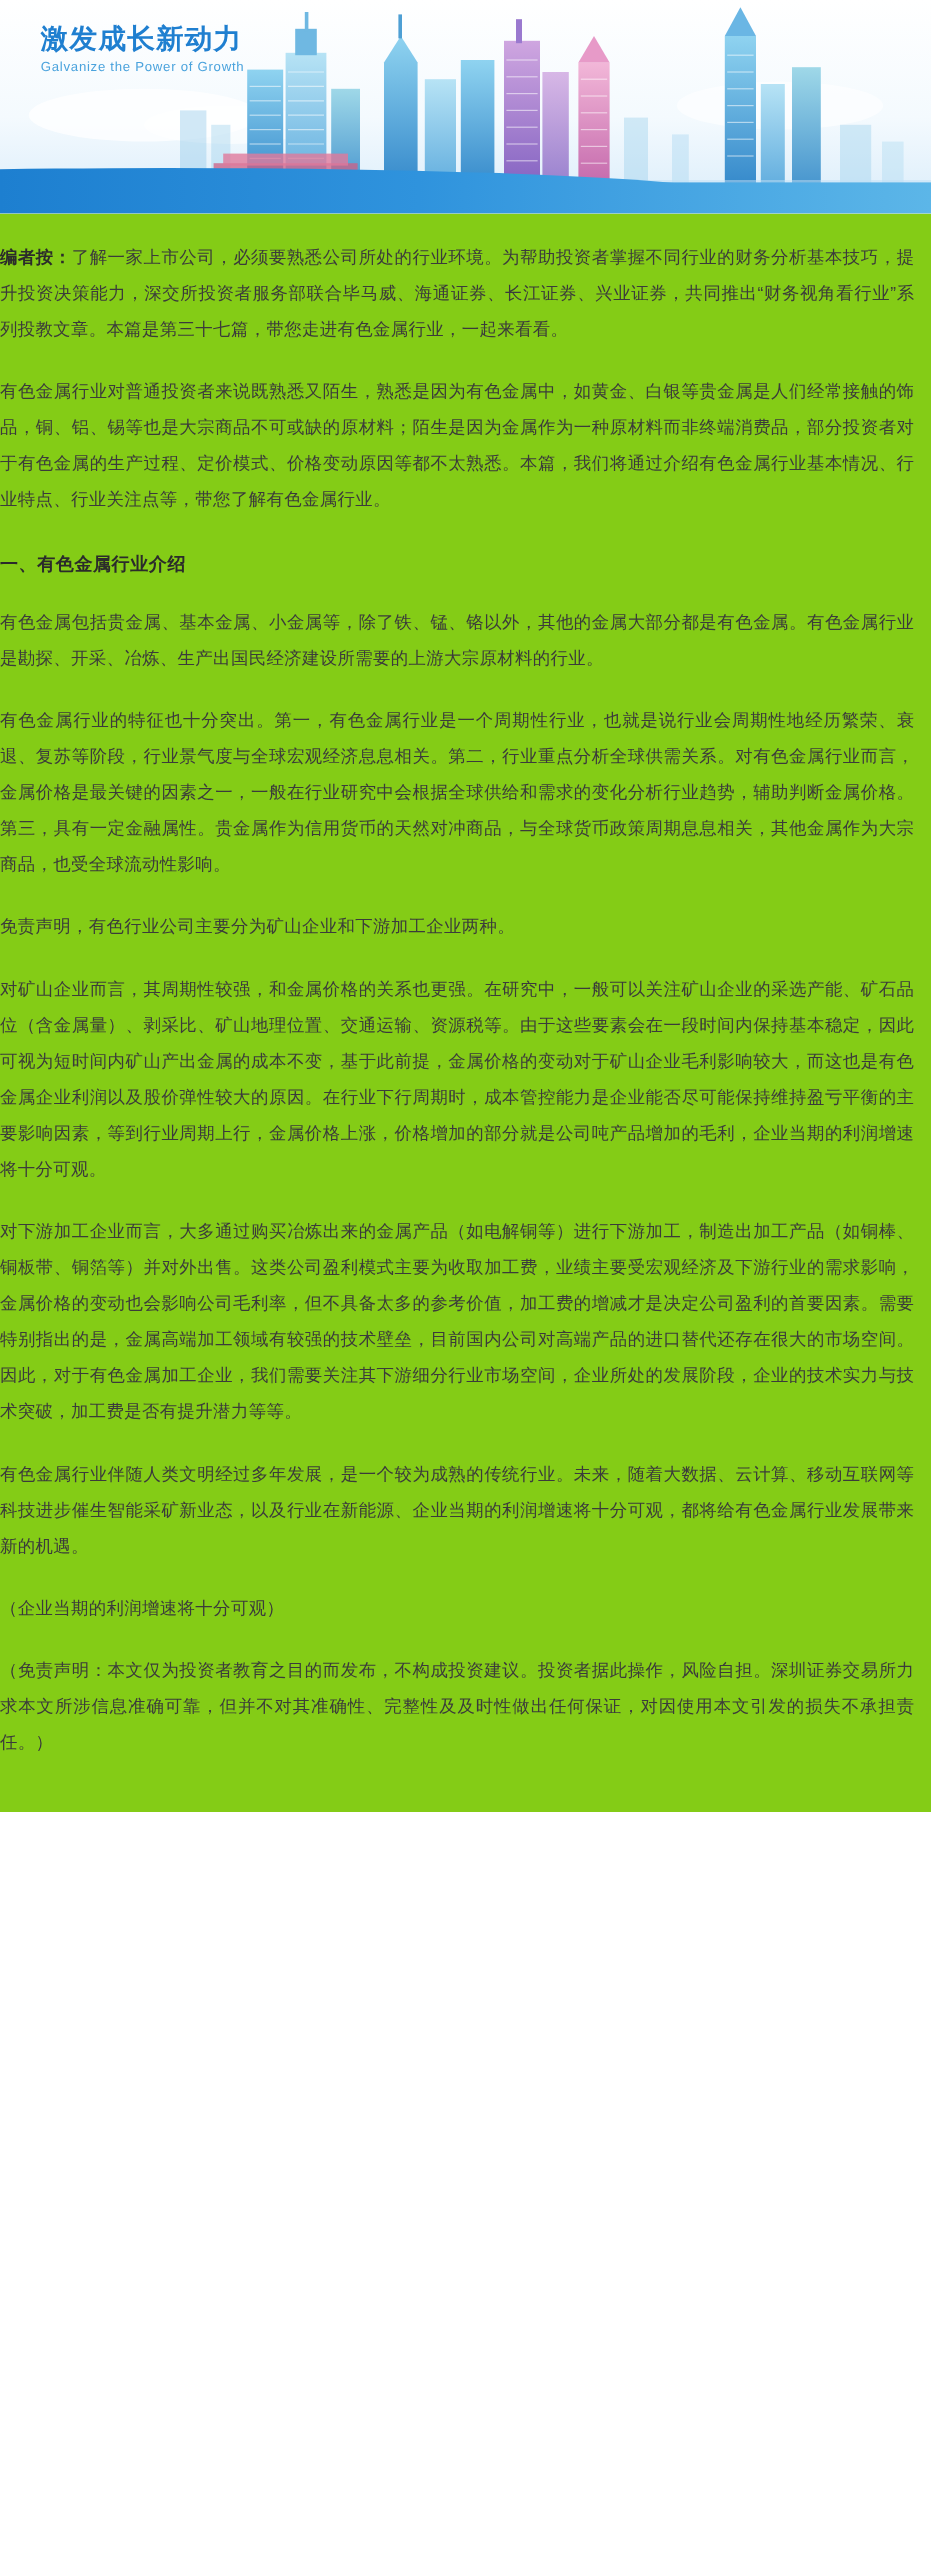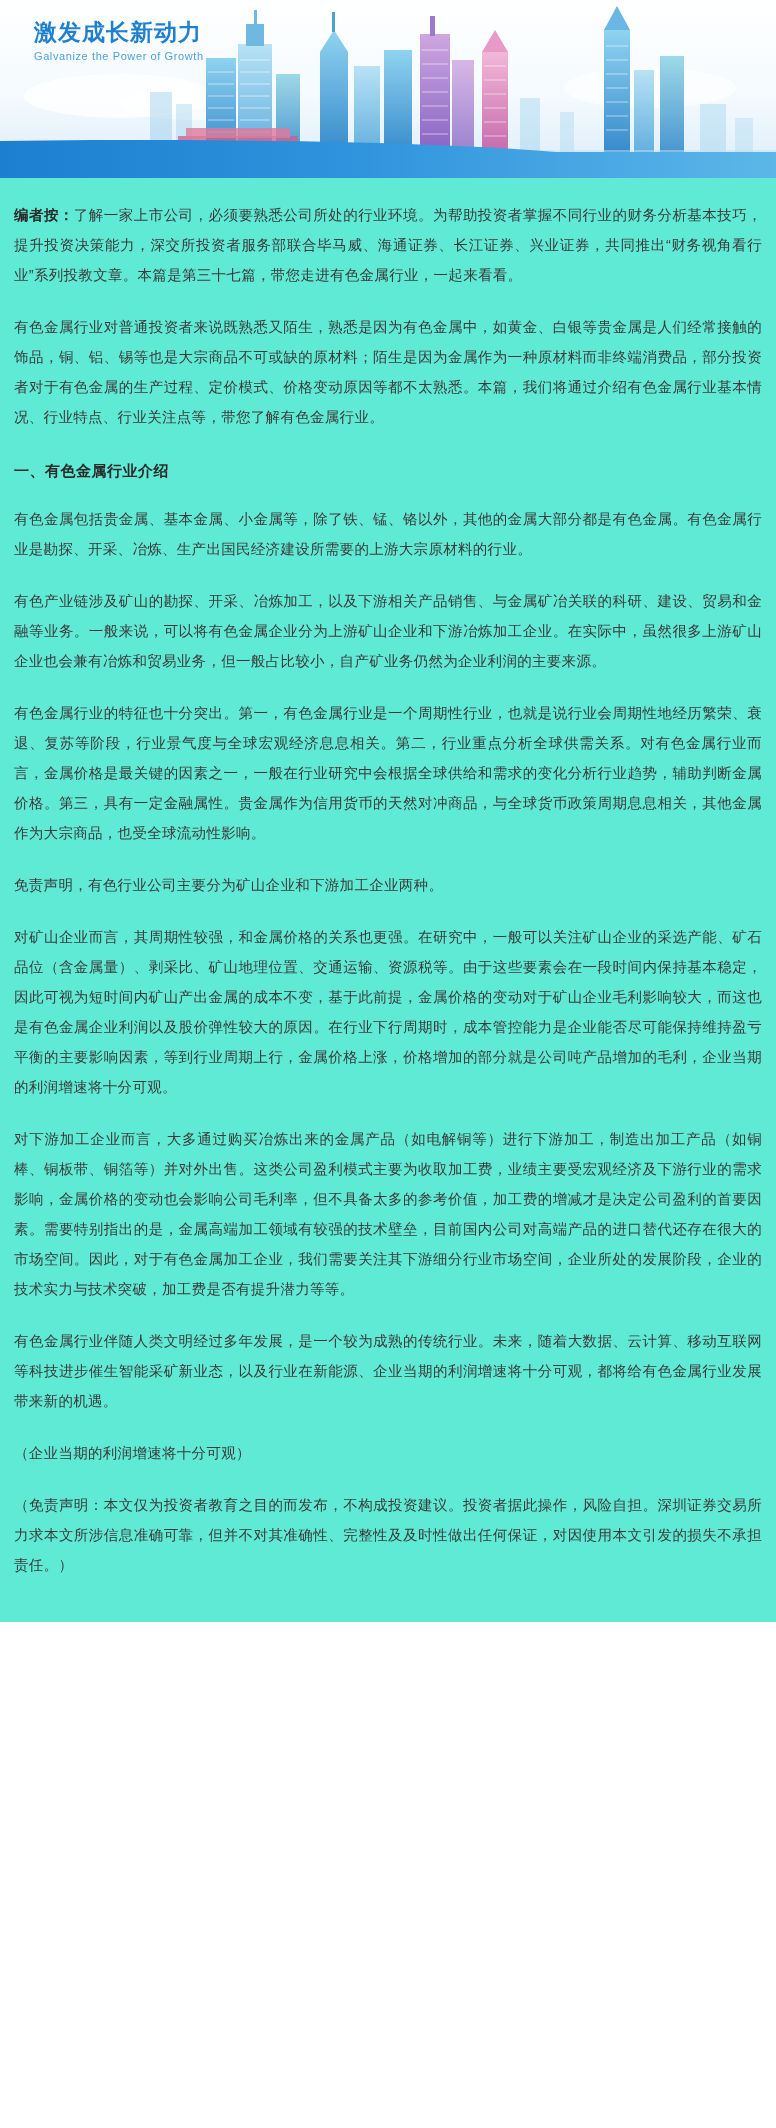--- a/index.html
+++ b/index.html
@@ -7,21 +7,21 @@
     padding: 0;
   }
   body {
     width: 776px;
     background: #ffffff;
     font-family: "Liberation Sans", sans-serif;
   }
   .page {
     width: 776px;
     position: relative;
-    background: #5eead4;
+    background: #84cc16;
   }
 
   
   .banner {
     position: relative;
     width: 776px;
     height: 178px;
     overflow: hidden;
     background: linear-gradient(180deg, #ffffff 0%, #fbfdff 40%, #eef6fd 70%, #dcedfa 100%);
   }
@@ -66,21 +66,21 @@
     position: absolute;
     left: 0; top: -12px;
     width: 100%;
     height: 24px;
     background: linear-gradient(90deg, #1d7fd0 0%, #2f93dd 45%, #5cb6e8 100%);
     clip-path: ellipse(62% 100% at 18% 100%);
   }
 
   
   .content {
-    padding: 22px 14px 30px 14px;
+    padding: 22px 14px 30px 0;
     box-sizing: border-box;
     width: 776px;
   }
   p.para {
     margin: 0 0 22px 0;
     font-size: 14.5px;
     line-height: 30px;
     color: #3b3b3b;
     text-align: justify;
     letter-spacing: 0.3px;
@@ -245,21 +245,20 @@
   </div>
 
   <div class="content">
 
     <p class="para"><span class="lead-label">编者按：</span><span>了解一家上市公司，必须要熟悉公司所处的行业环境。为帮助投资者掌握不同行业的财务分析基本技巧，提升投资决策能力，深交所投资者服务部联合毕马威、海通证券、长江证券、兴业证券，共同推出“财务视角看行业”系列投教文章。本篇是第三十七篇，带您走进有色金属行业，一起来看看。</span></p>
 
     <p class="para">有色金属行业对普通投资者来说既熟悉又陌生，熟悉是因为有色金属中，如黄金、白银等贵金属是人们经常接触的饰品，铜、铝、锡等也是大宗商品不可或缺的原材料；陌生是因为金属作为一种原材料而非终端消费品，部分投资者对于有色金属的生产过程、定价模式、价格变动原因等都不太熟悉。本篇，我们将通过介绍有色金属行业基本情况、行业特点、行业关注点等，带您了解有色金属行业。</p>
 
     <h2 class="section">一、有色金属行业介绍</h2>
     <p class="para">有色金属包括贵金属、基本金属、小金属等，除了铁、锰、铬以外，其他的金属大部分都是有色金属。有色金属行业是勘探、开采、冶炼、生产出国民经济建设所需要的上游大宗原材料的行业。</p>
-    <p class="para">有色产业链涉及矿山的勘探、开采、冶炼加工，以及下游相关产品销售、与金属矿冶关联的科研、建设、贸易和金融等业务。一般来说，可以将有色金属企业分为上游矿山企业和下游冶炼加工企业。在实际中，虽然很多上游矿山企业也会兼有冶炼和贸易业务，但一般占比较小，自产矿业务仍然为企业利润的主要来源。</p>
     <p class="para">有色金属行业的特征也十分突出。第一，有色金属行业是一个周期性行业，也就是说行业会周期性地经历繁荣、衰退、复苏等阶段，行业景气度与全球宏观经济息息相关。第二，行业重点分析全球供需关系。对有色金属行业而言，金属价格是最关键的因素之一，一般在行业研究中会根据全球供给和需求的变化分析行业趋势，辅助判断金属价格。第三，具有一定金融属性。贵金属作为信用货币的天然对冲商品，与全球货币政策周期息息相关，其他金属作为大宗商品，也受全球流动性影响。</p>
 
     <p class="para">免责声明，有色行业公司主要分为矿山企业和下游加工企业两种。</p>
     <p class="para">对矿山企业而言，其周期性较强，和金属价格的关系也更强。在研究中，一般可以关注矿山企业的采选产能、矿石品位（含金属量）、剥采比、矿山地理位置、交通运输、资源税等。由于这些要素会在一段时间内保持基本稳定，因此可视为短时间内矿山产出金属的成本不变，基于此前提，金属价格的变动对于矿山企业毛利影响较大，而这也是有色金属企业利润以及股价弹性较大的原因。在行业下行周期时，成本管控能力是企业能否尽可能保持维持盈亏平衡的主要影响因素，等到行业周期上行，金属价格上涨，价格增加的部分就是公司吨产品增加的毛利，企业当期的利润增速将十分可观。</p>
     <p class="para">对下游加工企业而言，大多通过购买冶炼出来的金属产品（如电解铜等）进行下游加工，制造出加工产品（如铜棒、铜板带、铜箔等）并对外出售。这类公司盈利模式主要为收取加工费，业绩主要受宏观经济及下游行业的需求影响，金属价格的变动也会影响公司毛利率，但不具备太多的参考价值，加工费的增减才是决定公司盈利的首要因素。需要特别指出的是，金属高端加工领域有较强的技术壁垒，目前国内公司对高端产品的进口替代还存在很大的市场空间。因此，对于有色金属加工企业，我们需要关注其下游细分行业市场空间，企业所处的发展阶段，企业的技术实力与技术突破，加工费是否有提升潜力等等。</p>
     <p class="para">有色金属行业伴随人类文明经过多年发展，是一个较为成熟的传统行业。未来，随着大数据、云计算、移动互联网等科技进步催生智能采矿新业态，以及行业在新能源、企业当期的利润增速将十分可观，都将给有色金属行业发展带来新的机遇。</p>
 
     <p class="para footnote">（企业当期的利润增速将十分可观）</p>
 
     <p class="para footnote disclaimer last">（免责声明：本文仅为投资者教育之目的而发布，不构成投资建议。投资者据此操作，风险自担。深圳证券交易所力求本文所涉信息准确可靠，但并不对其准确性、完整性及及时性做出任何保证，对因使用本文引发的损失不承担责任。）</p>

